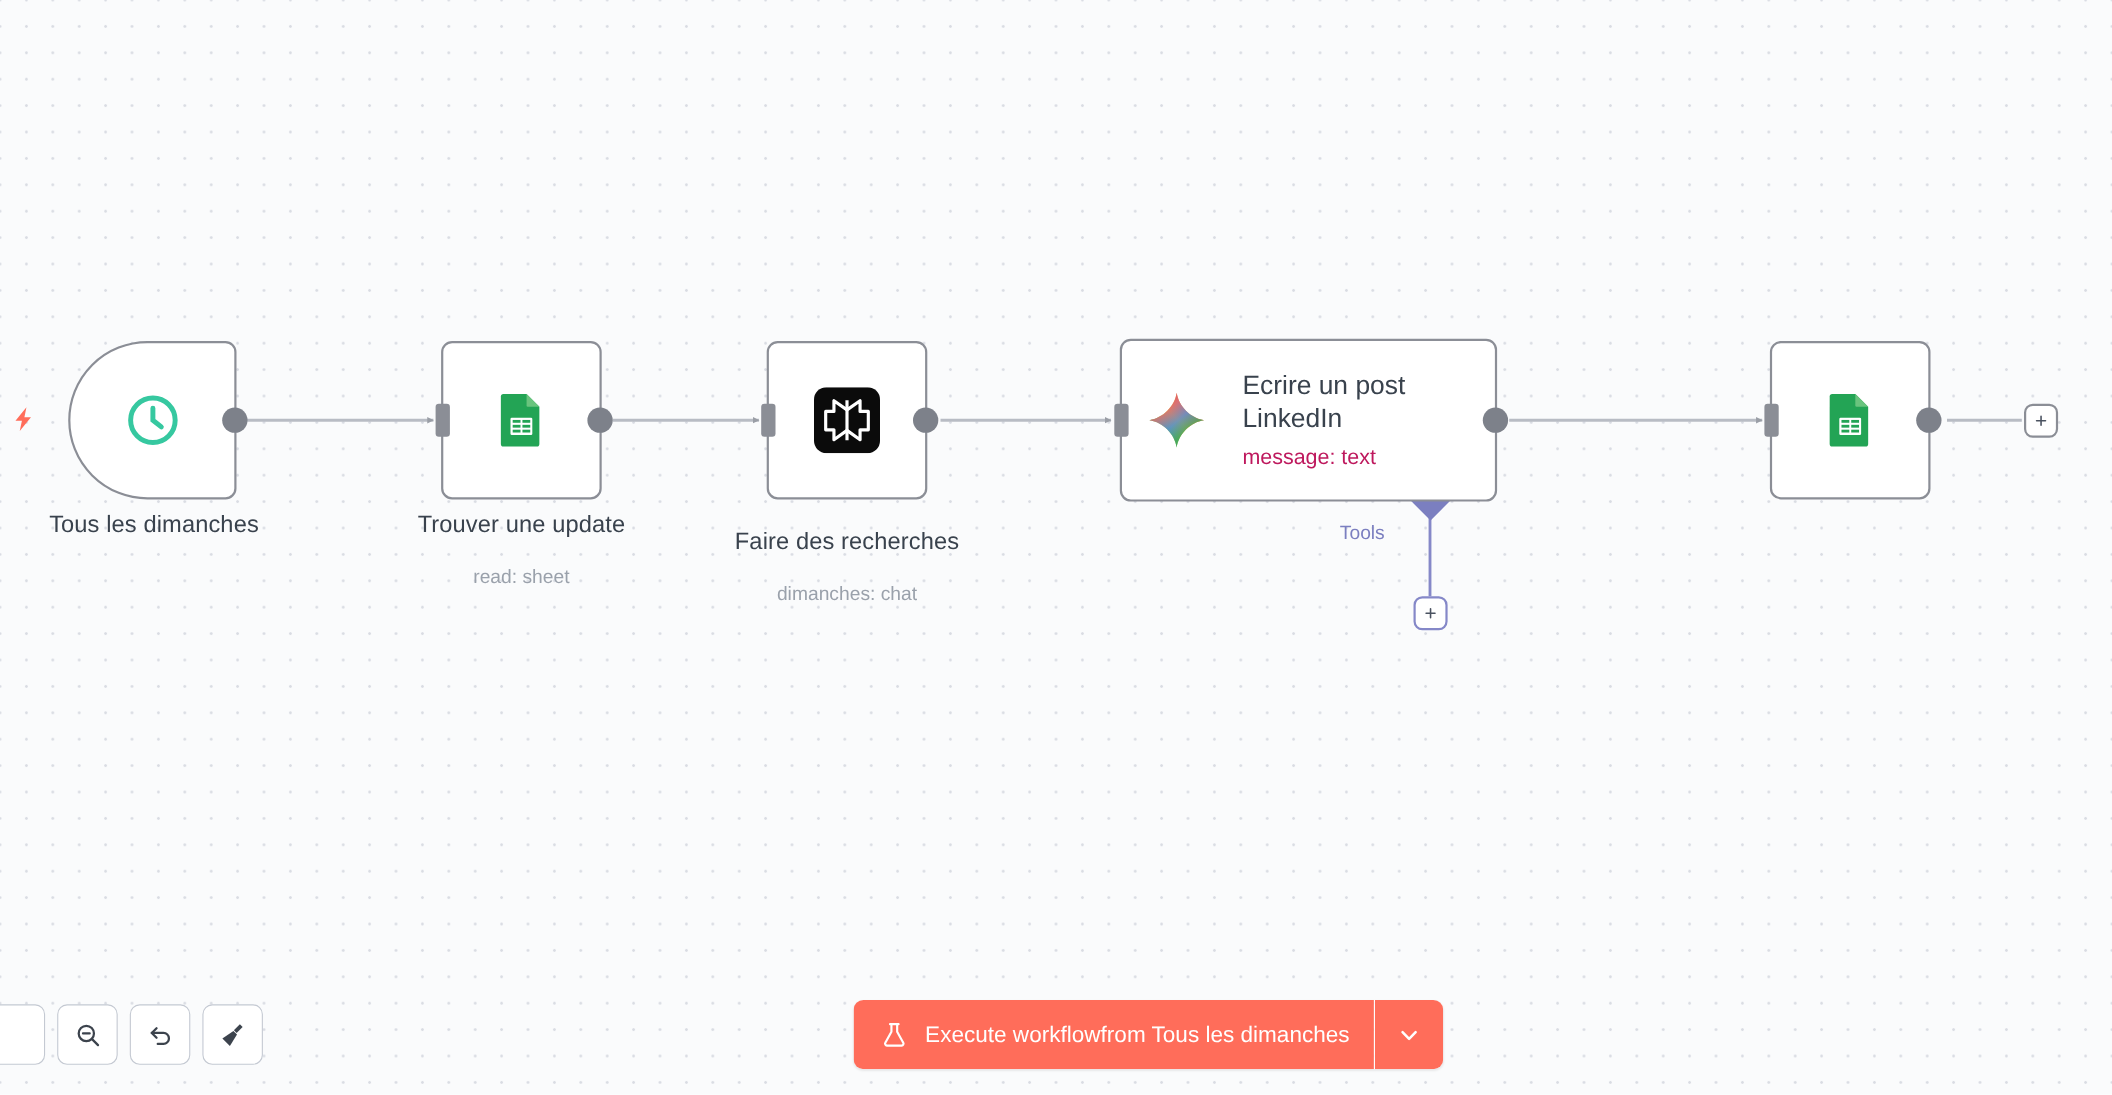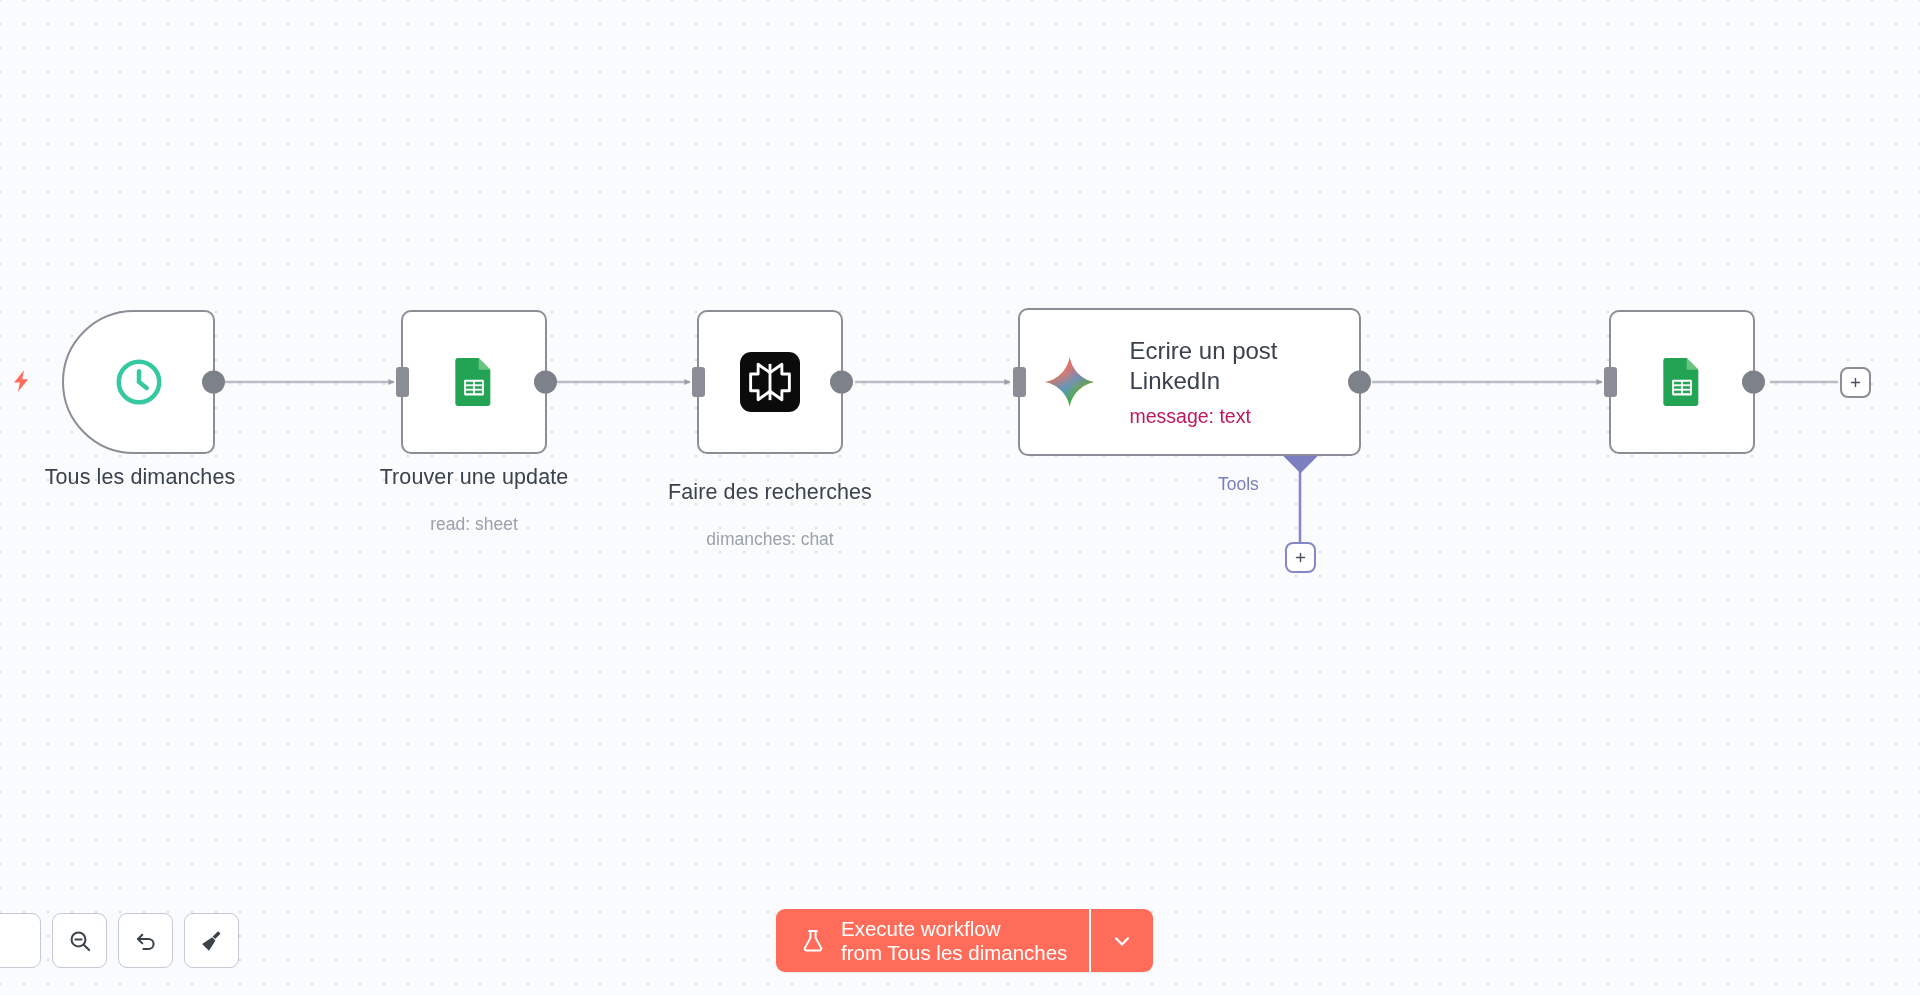--- a/index.html
+++ b/index.html
@@ -158,21 +158,21 @@
     box-shadow: 0 1px 2px rgba(0,0,0,.08);
   }
   .exec-main {
     background: #ff6d5a;
     display: flex;
     align-items: center;
     gap: 15px;
     padding: 0 22px 0 24px;
     color: #fff;
   }
-  .exec-labels { display: flex; flex-direction: column; line-height: 1.17; }
+  .exec-labels { display: flex; flex-direction: row; line-height: 1.17; text-align: center; }
   .exec-l1 { font-size: 20.5px; }
   .exec-l2 { font-size: 20.5px; }
   .exec-l2 b { font-weight: normal; }
   .exec-split {
     width: 1.5px;
     background: rgba(255,255,255,.55);
     align-self: stretch;
   }
   .exec-caret {
     background: #ff6d5a;

